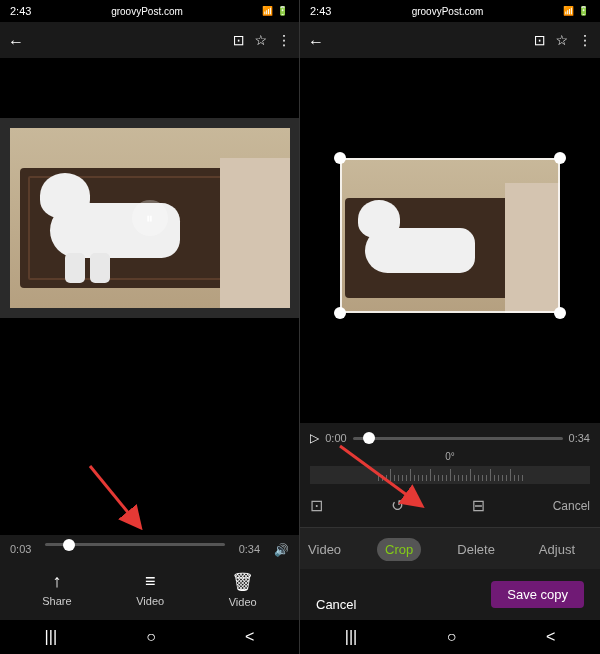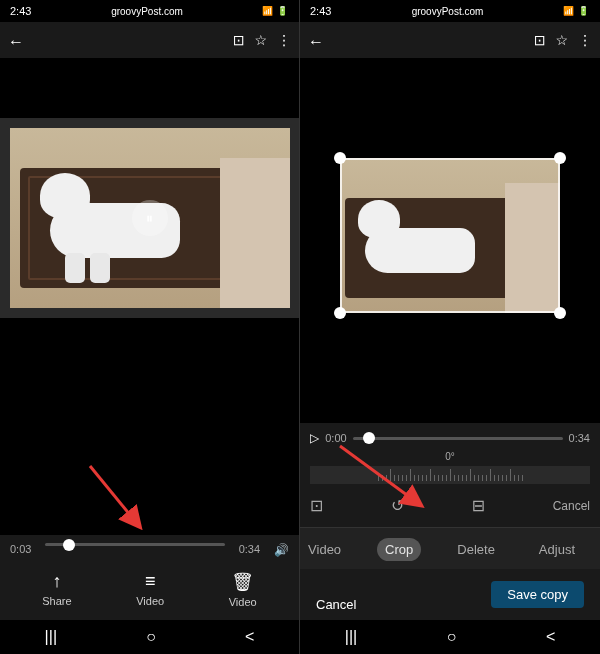--- a/index.html
+++ b/index.html
@@ -439,37 +439,37 @@
     }
     .tab-item {
       color: #aaa;
       font-size: 13px;
       cursor: pointer;
       padding: 4px 8px;
       border-radius: 16px;
     }
     .tab-item.active {
       background: #555;
-      color: #e5e5e5;
+      color: #84cc16;
     }
 
     .bottom-action-bar {
       display: flex;
       justify-content: space-between;
       align-items: center;
       background: #1a1a1a;
       padding: 8px 16px;
     }
     .cancel-btn {
       color: #fff;
       font-size: 13px;
       margin-top: 20px;
     }
     .save-btn {
-      background: #0c4a6e;
+      background: #701a75;
       color: #fff;
       font-size: 13px;
       padding: 6px 16px;
       border-radius: 4px;
     }
 
     .nav-bar-right {
       display: flex;
       justify-content: space-around;
       align-items: center;

